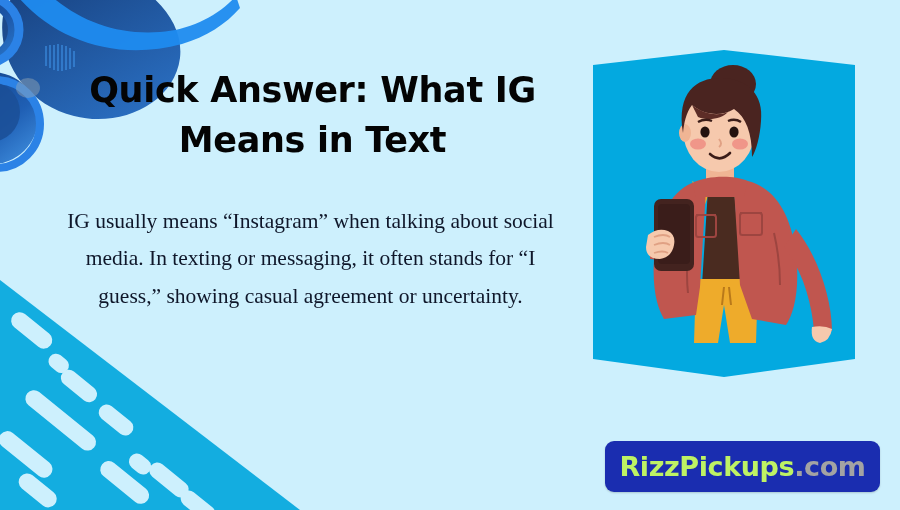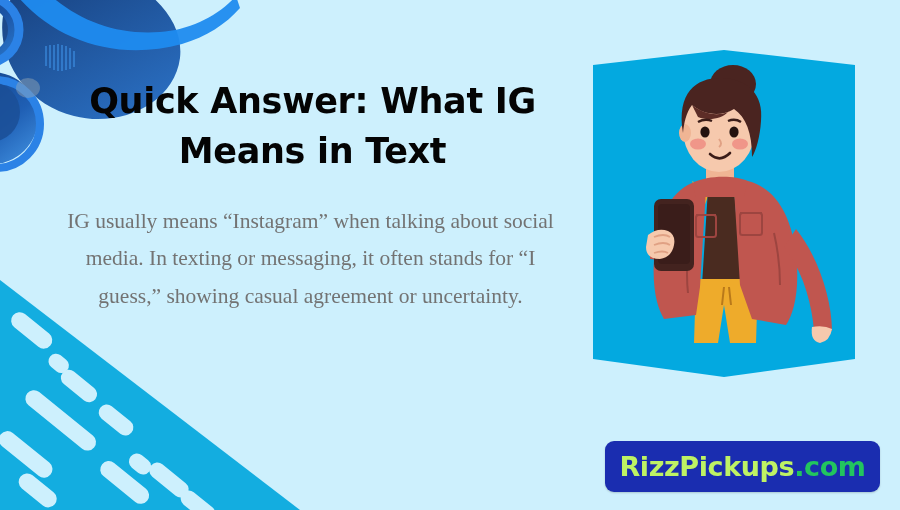--- a/index.html
+++ b/index.html
@@ -29,21 +29,21 @@
     left: 0; bottom: 0;
     width: 320px; height: 250px;
     overflow: hidden;
     pointer-events: none;
   }
 
   
   .headline {
     position: absolute;
     left: 60px;
-    top: 77px;
+    top: 66px;
     width: 505px;
     text-align: center;
     font-family: "DejaVu Sans", sans-serif;
     font-weight: bold;
     font-size: 35px;
     line-height: 1.42;
     letter-spacing: -0.3px;
     color: #040404;
     margin: 0;
   }
@@ -51,21 +51,21 @@
   
   .body-text {
     position: absolute;
     left: 58px;
     top: 203px;
     width: 505px;
     text-align: center;
     font-family: "Liberation Serif", serif;
     font-size: 21.5px;
     line-height: 1.74;
-    color: #737373;
+    color: #0f172a;
     margin: 0;
   }
 
   
   .illo-wrap {
     position: absolute;
     left: 588px;
     top: 47px;
     width: 272px;
     height: 335px;
@@ -87,21 +87,21 @@
     box-shadow: 0 1px 2px rgba(0,0,0,0.18);
   }
   .badge-text {
     font-family: "DejaVu Sans", sans-serif;
     font-weight: bold;
     font-size: 27px;
     letter-spacing: -0.4px;
     white-space: nowrap;
   }
   .badge-name { color: #bef264; }
-  .badge-tld  { color: #22c55e; }
+  .badge-tld  { color: #a3a3a3; }
 </style>
 </head>
 <body>
 
 <div id="canvas">
 
   <div class="deco-tl">
     <svg width="300" height="230" viewBox="0 0 300 230" xmlns="http://www.w3.org/2000/svg">
       <defs>
         <linearGradient id="gNavy" x1="0" y1="0" x2="1" y2="1">

